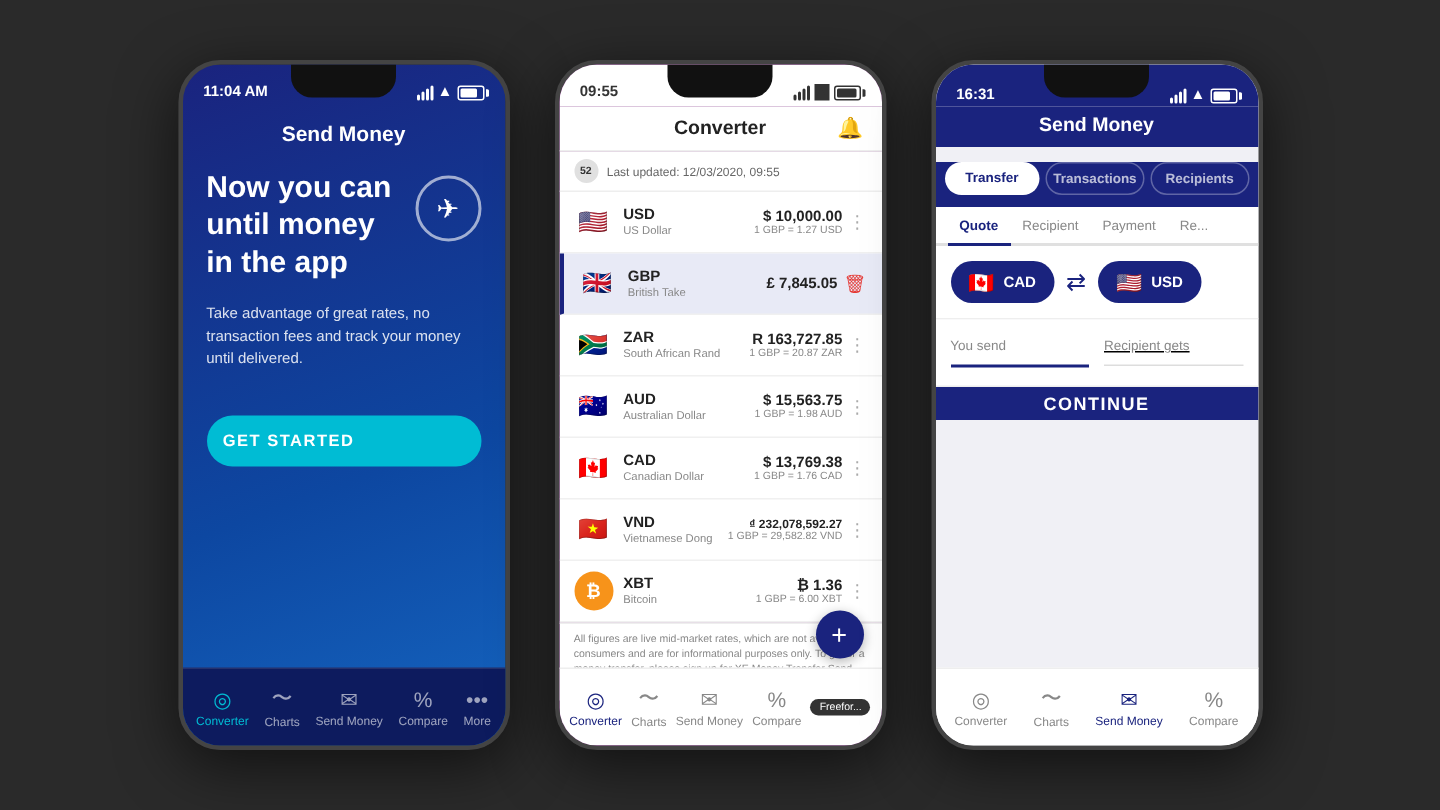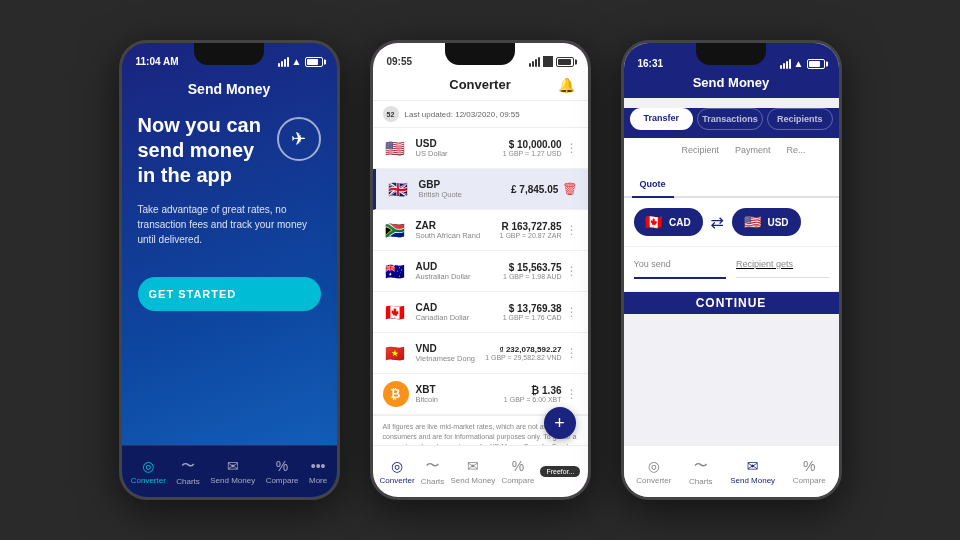--- a/index.html
+++ b/index.html
@@ -134,21 +134,21 @@
     
     .phone3 { background: #f0f0f5; }
     .phone3 .status-bar { background: #1a237e; color: white; padding-bottom: 2px; }
     .phone3-header { background: #1a237e; text-align: center; padding: 4px 10px 8px; color: white; font-size: 13px; font-weight: 600; }
     .phone3-tabs { background: #1a237e; display: flex; padding: 0 6px 8px; gap: 4px; margin-top: 10px; }
     .tab-btn { flex: 1; padding: 5px 4px; border-radius: 18px; font-size: 9px; font-weight: 600; text-align: center; cursor: pointer; }
     .tab-btn.active { background: white; color: #1a237e; }
     .tab-btn.inactive { background: transparent; color: rgba(255,255,255,0.7); border: 1px solid rgba(255,255,255,0.3); }
     .phone3-subtabs { background: white; display: flex; border-bottom: 2px solid #e0e0e0; padding: 0 8px; }
     .subtab { padding: 7px 8px; font-size: 9px; color: #888; cursor: pointer; }
-    .subtab.active { color: #1a237e; border-bottom: 2px solid #1a237e; margin-bottom: -2px; font-weight: 600; margin-top: 34px; }
+    .subtab.active { color: #1a237e; border-bottom: 2px solid #1a237e; margin-bottom: -2px; font-weight: 600; }
     .currency-selector { background: white; padding: 10px 10px; display: flex; align-items: center; gap: 8px; border-bottom: 1px solid #eee; }
     .ccy-pill { background: #1a237e; border-radius: 20px; padding: 6px 12px; display: flex; align-items: center; gap: 6px; color: white; font-size: 10px; font-weight: 700; }
     .ccy-pill .flag { font-size: 14px; }
     .swap-icon { color: #1a237e; font-size: 16px; }
     .ccy-pill-usd { background: #1a237e; }
     .send-recv { background: white; display: flex; padding: 12px 10px; gap: 0; border-bottom: 1px solid #eee; }
     .send-box { flex: 1; }
     .send-label { font-size: 9px; color: #888; margin-bottom: 4px; }
     .send-amount { border-bottom: 2px solid #1a237e; padding-bottom: 4px; font-size: 11px; font-weight: 600; color: #333; }
     .recv-box { flex: 1; padding-left: 10px; text-decoration: underline; }
@@ -175,21 +175,21 @@
       </div>
       <span class="wifi-icon">▲</span>
       <div class="battery">
         <div class="battery-fill"></div>
       </div>
     </div>
   </div>
   <div class="phone1-content">
     <div class="phone1-header">Send Money</div>
     <div class="phone1-hero">
-      <div class="phone1-title">Now you can send money in the app</div>
+      <div class="phone1-title">Now you can until money in the app</div>
       <div class="phone1-icon">✈</div>
     </div>
     <div class="phone1-subtitle">Take advantage of great rates, no transaction fees and track your money until delivered.</div>
     <div class="get-started-btn">GET STARTED</div>
   </div>
   <div class="phone1-bottom-nav">
     <div class="nav-item active">
       <span class="nav-icon">◎</span>
       <span>Converter</span>
     </div>
@@ -248,21 +248,21 @@
         <div class="currency-amount">$ 10,000.00</div>
         <div class="currency-rate">1 GBP = 1.27 USD</div>
       </div>
       <span class="currency-menu">⋮</span>
     </div>
 
     <div class="currency-row active">
       <div class="flag-circle">🇬🇧</div>
       <div class="currency-info">
         <div class="currency-code">GBP</div>
-        <div class="currency-name">British Quote</div>
+        <div class="currency-name">British Take</div>
       </div>
       <div class="currency-values">
         <div class="currency-amount">£ 7,845.05</div>
         <div class="currency-rate"></div>
       </div>
       <span class="currency-delete">🗑</span>
     </div>
 
     <div class="currency-row">
       <div class="flag-circle">🇿🇦</div>

